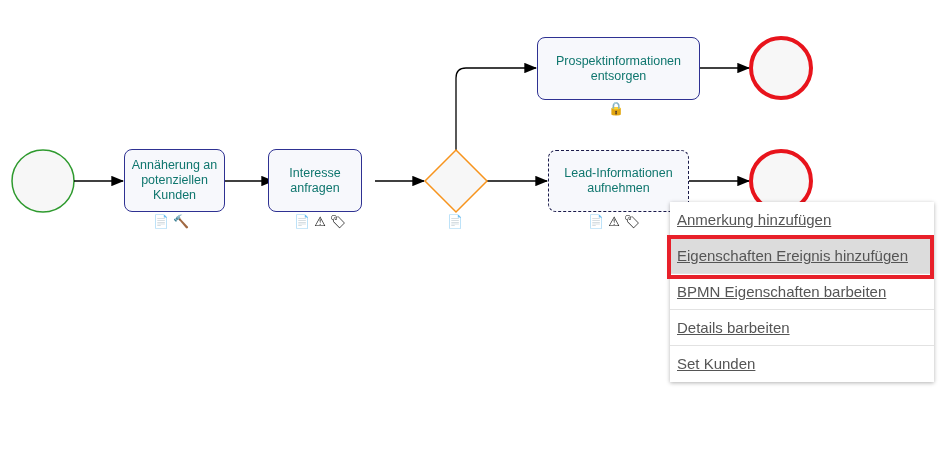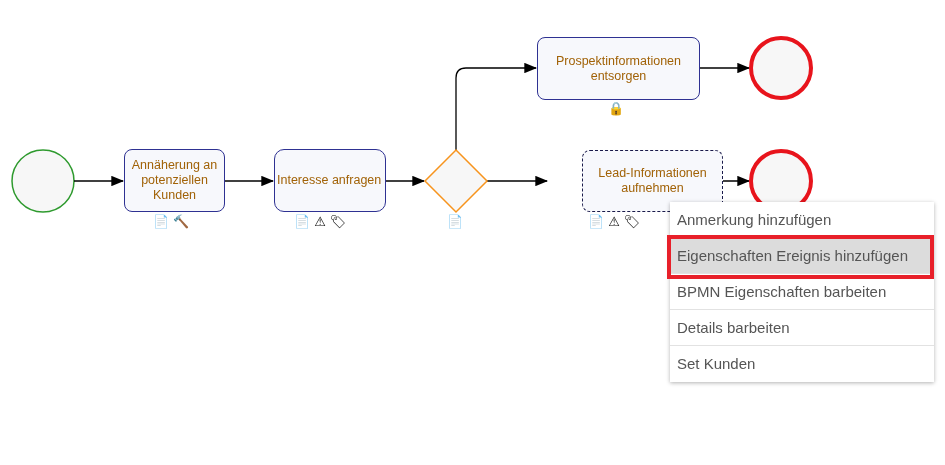--- a/index.html
+++ b/index.html
@@ -1,25 +1,25 @@
 <!DOCTYPE html>
 <html><head>
 <meta charset="utf-8">
 <style>
   html, body { margin:0; padding:0; }
   body { width:945px; height:465px; background:#ffffff; position:relative; overflow:hidden;
          font-family:"Liberation Sans", sans-serif; }
   #canvas { position:absolute; left:0; top:0; }
   .task { position:absolute; box-sizing:border-box; border:1.5px solid #2e3192; border-radius:8px;
-          background:#f7f8fc; display:flex; align-items:center; text-align:center;
-          font-size:12.5px; line-height:15px; color:#a16207; padding:2px; }
-  .task.selected { border:1.5px dashed #1a1a4a;margin-left:34px; }
+          background:#f7f8fc; display:flex; align-items:center; justify-content:center; text-align:center;
+          font-size:12.5px; line-height:15px; color:#0f766e; padding:2px; }
+  .task.selected { border:1.5px dashed #1a1a4a; }
   .marks { position:absolute; display:flex; gap:4px; font-size:13px; color:#000; }
   #menu { position:absolute; left:670px; top:202px; width:264px; background:#fff;
-          box-shadow:0 1px 4px rgba(0,0,0,0.3); font-size:15px; color:#555; }
+          box-shadow:0 1px 4px rgba(0,0,0,0.3); font-size:15px; color:#555;text-decoration:underline; }
   .menu-item { height:36px; line-height:36px; padding-left:7px; border-bottom:1px solid #e2e2e2; box-sizing:border-box; }
   .menu-item:last-child { border-bottom:none; }
   .menu-item.hover { background:#dcdcdc; }
   #highlight { position:absolute; left:667px; top:235px; width:267px; height:44px; border:4px solid #e8202a; box-sizing:border-box; pointer-events:none; }
 </style>
 </head>
 <body>
 
 <svg id="canvas" width="945" height="465">
   <defs>
@@ -45,21 +45,21 @@
 </svg>
 
 <div class="task" style="left:124px;top:149px;width:101px;height:63px;">
   <span>Annäherung an potenziellen Kunden</span>
 </div>
 <div class="marks" style="left:153px;top:214px;">
   <span>📄</span>
     <span>🔨</span>
 </div>
 
-<div class="task" style="left:274px;top:149px;width:112px;height:63px;border-radius:10px;">
+<div class="task" style="left:268px;top:149px;width:94px;height:63px;">
   <span>Interesse anfragen</span>
 </div>
 <div class="marks" style="left:294px;top:214px;">
   <span>📄</span>
     <span>⚠</span>
     <span>🏷</span>
 </div>
 
 <div class="task" style="left:537px;top:37px;width:163px;height:63px;">
   <span>Prospektinformationen entsorgen</span>

